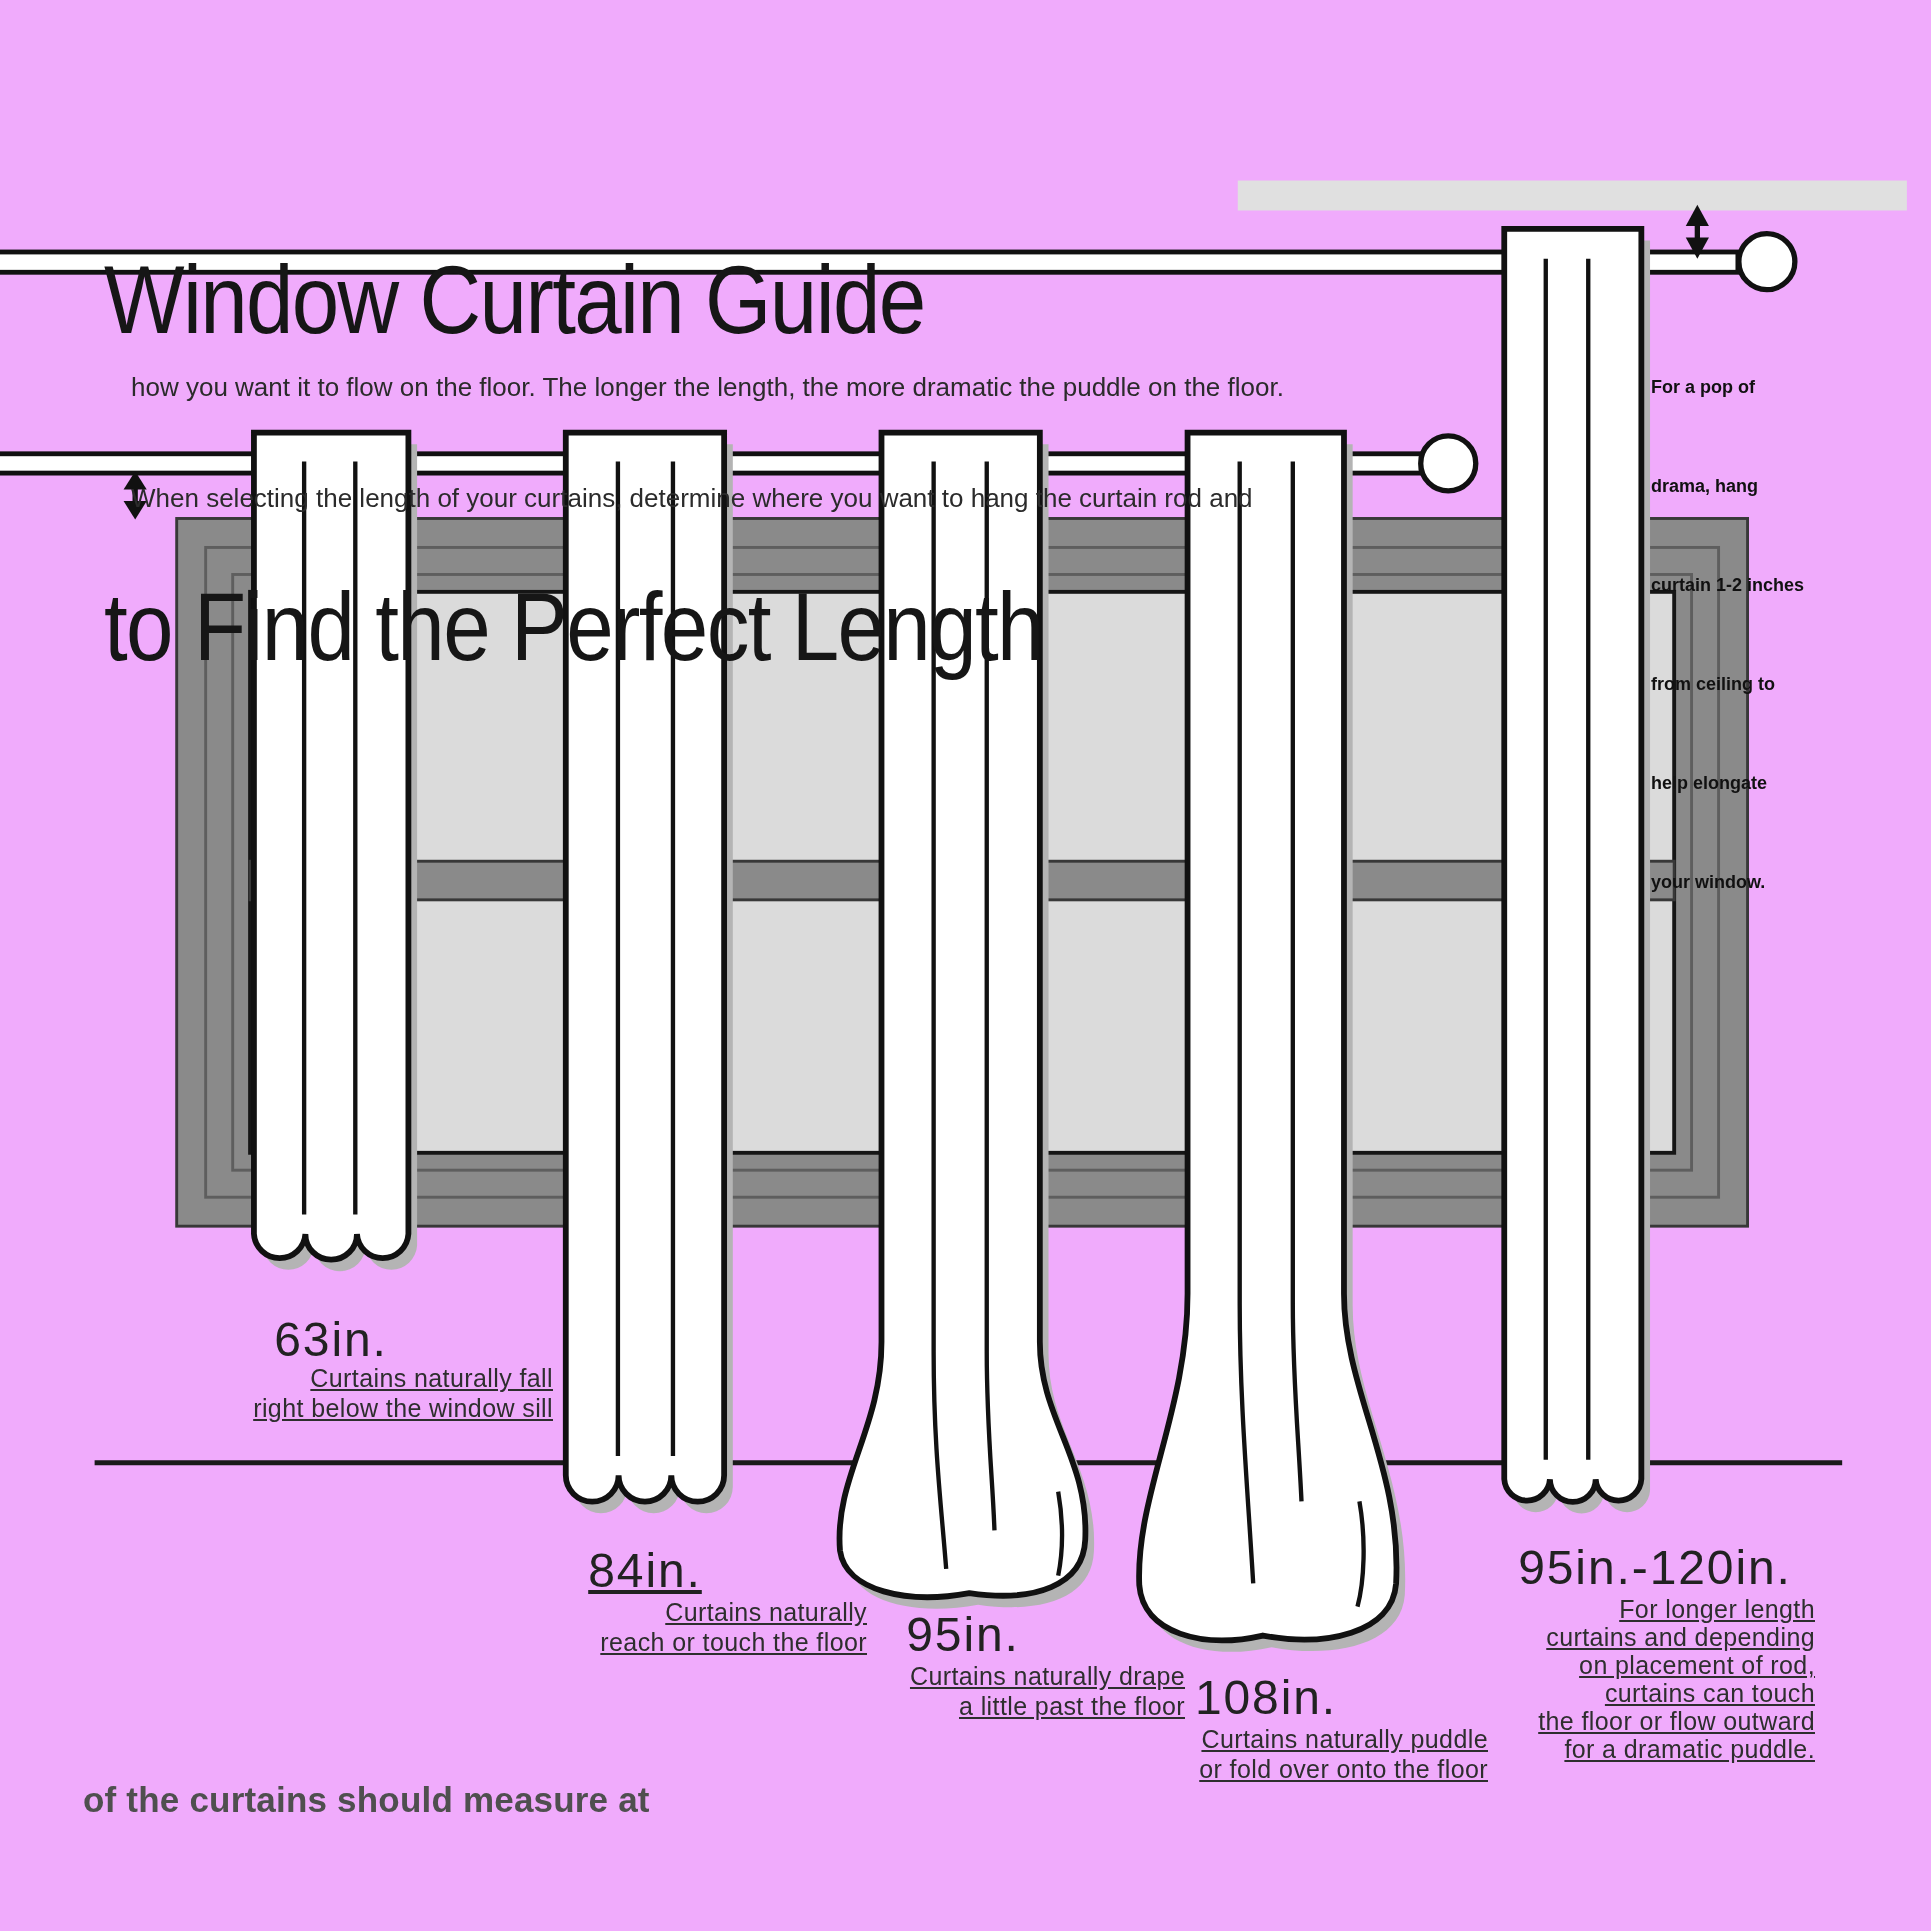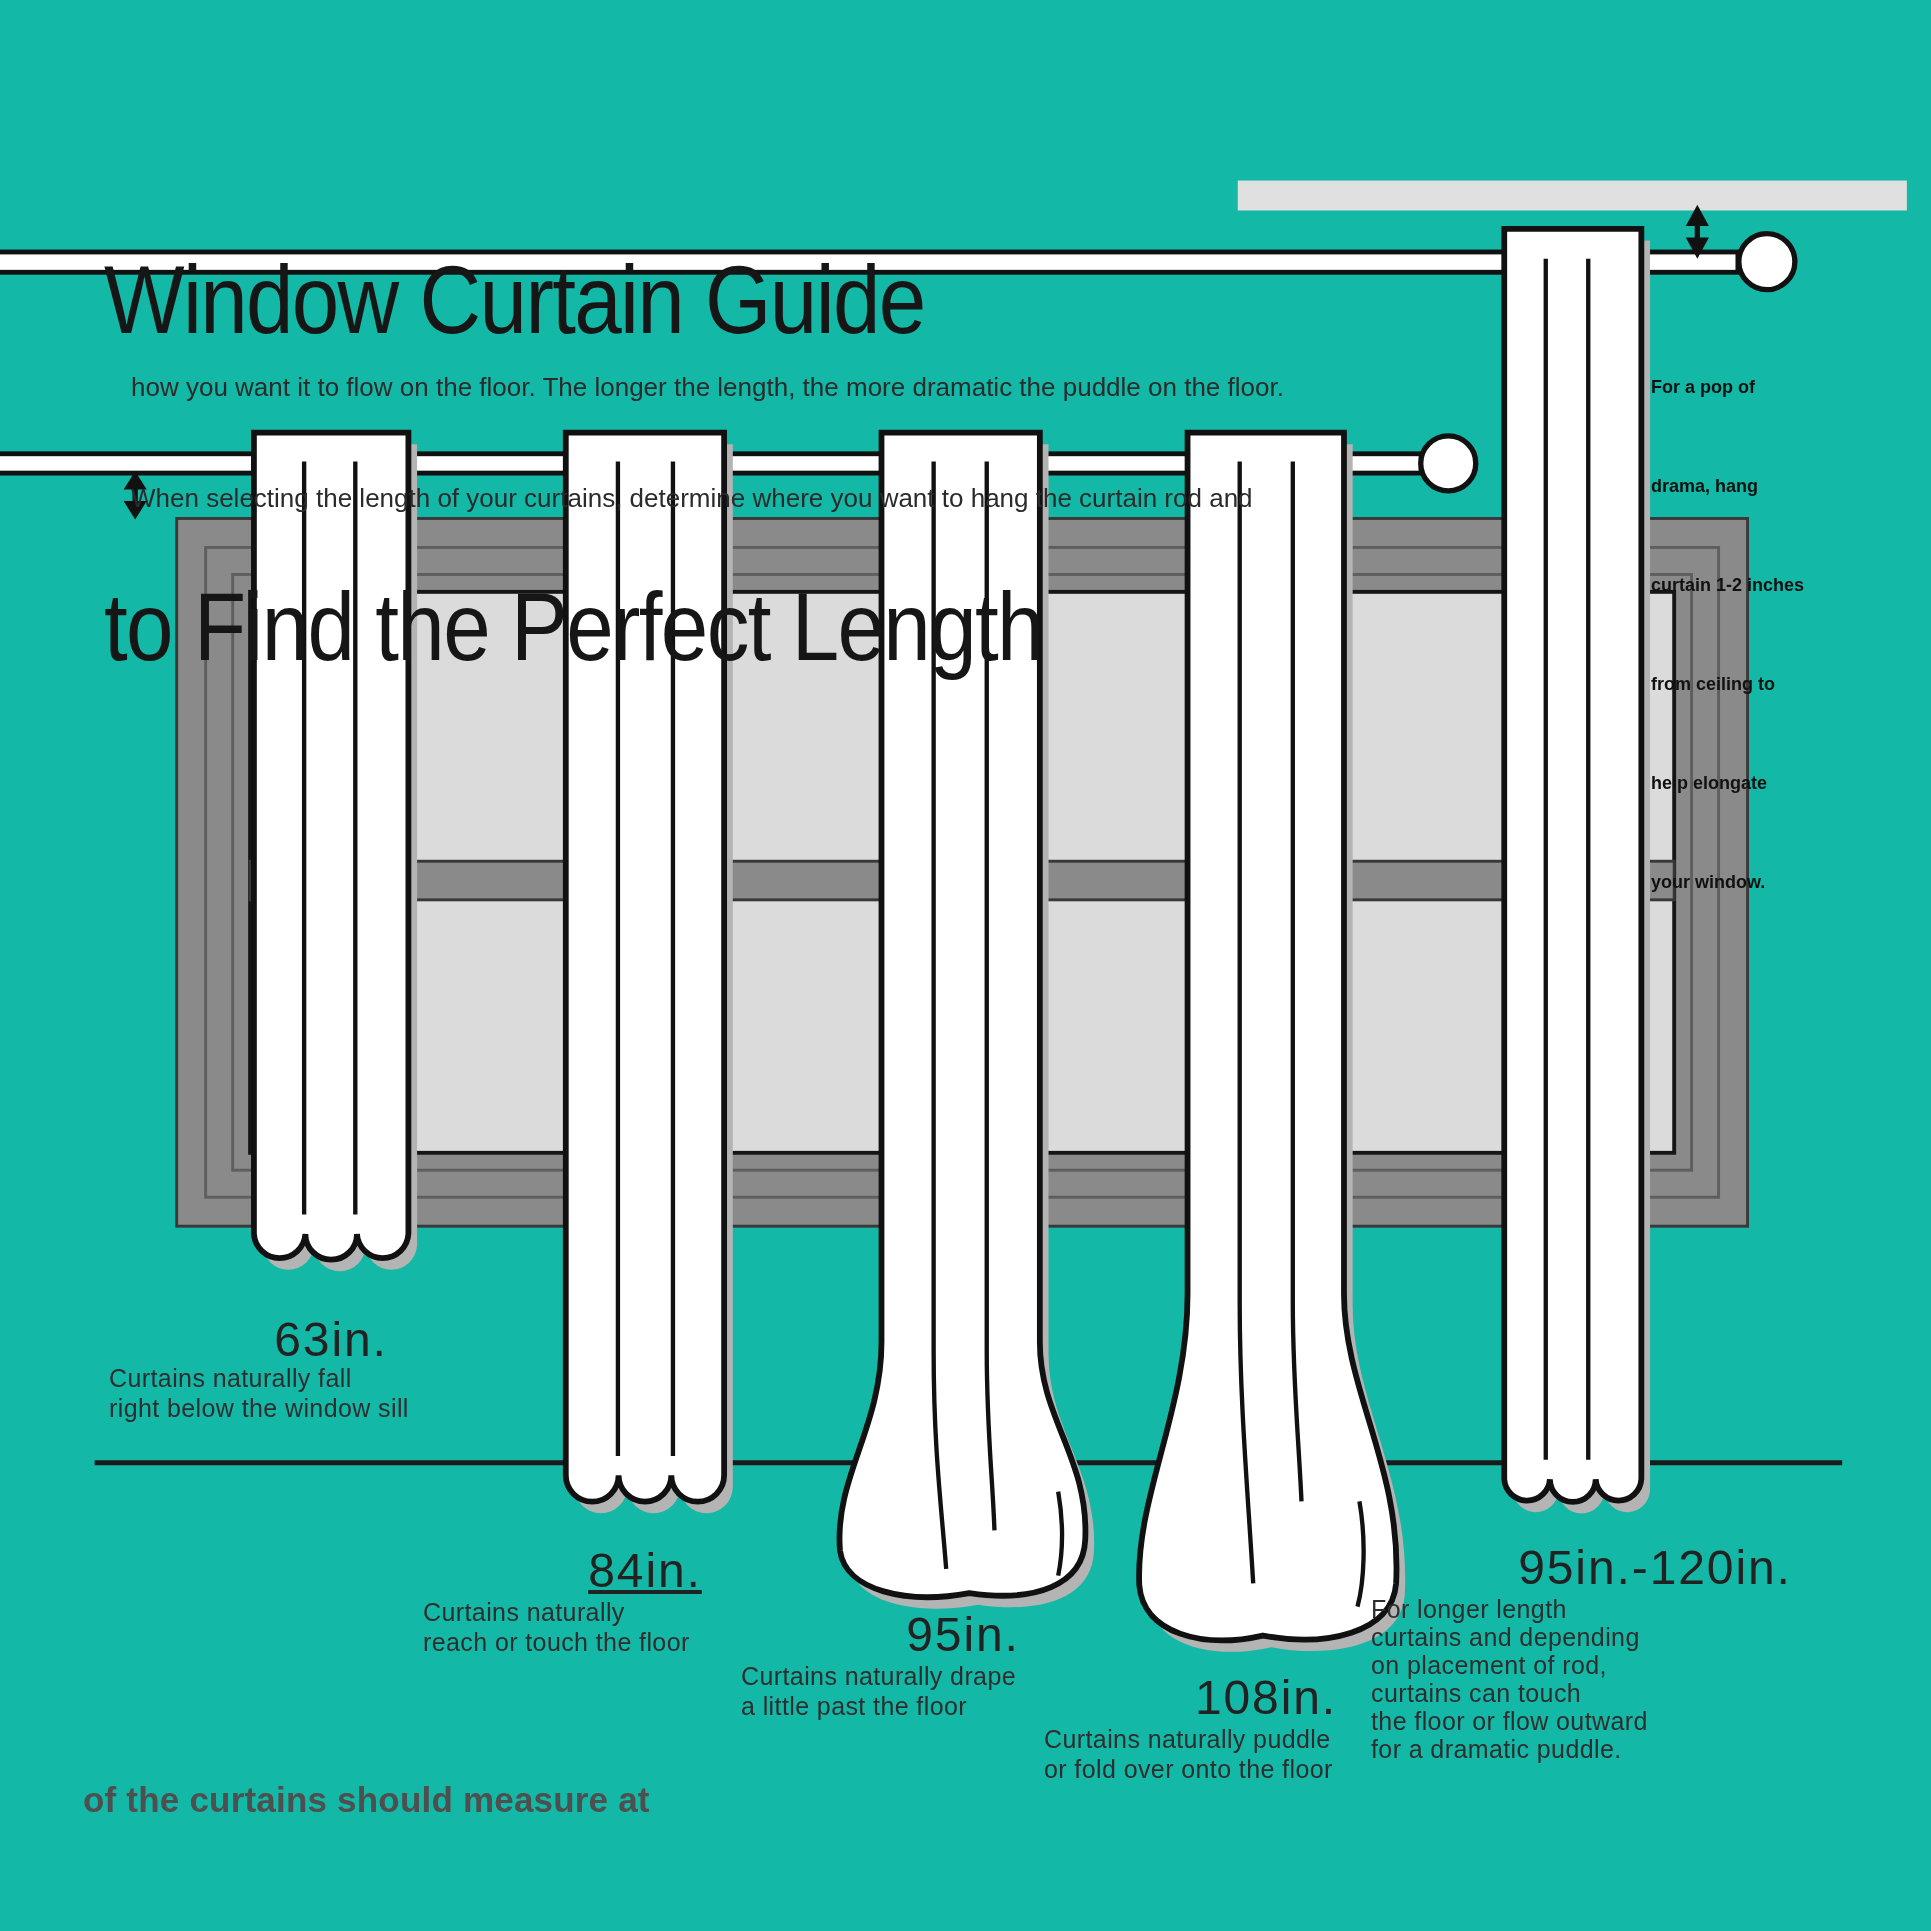--- a/index.html
+++ b/index.html
@@ -1,28 +1,28 @@
 <!DOCTYPE html>
 <html><head>
 <meta charset="utf-8">
 <style>
   html,body{margin:0;padding:0;background:#ffffff;}
-  .canvas{position:relative;width:1931px;height:1931px;background:#14b8a6;overflow:hidden;
+  .canvas{position:relative;width:1931px;height:1931px;background:#f0abfc;overflow:hidden;
           font-family:"Liberation Sans", sans-serif;color:#1a1a1a;}
   .layer{position:absolute;left:0;top:0;}
   .txt{position:absolute;white-space:pre;}
   .title{left:104px;top:27px;font-size:97px;line-height:109px;font-weight:400;
          letter-spacing:-1.9px;color:#161616;transform:scaleX(0.88);transform-origin:left top;}
   .intro{left:131px;top:295px;font-size:26px;line-height:37px;font-weight:400;color:#2b2b2b;}
   .rodnote{left:131px;top:367px;font-size:26px;line-height:37px;font-weight:700;color:#111111;}
   .ceilnote{left:1651px;top:305px;font-size:18px;line-height:33px;font-weight:700;color:#111111;}
   .len-label{position:absolute;font-size:48px;font-weight:400;letter-spacing:1.9px;color:#222222;
              text-align:center;width:444px;}
   .len-desc{position:absolute;font-size:25px;line-height:30px;font-weight:400;letter-spacing:0.4px;
-            color:#2e2e2e;text-align:left;width:444px;}
+            color:#2e2e2e;text-align:right;width:444px;text-decoration:underline;}
   .desc5{line-height:28px;}
   .footer{left:83px;top:1692px;font-size:35px;line-height:43px;font-weight:700;color:#4f4f4f;
           letter-spacing:0.2px;}
 </style>
 </head>
 <body>
 
 <div class="canvas">
 
   <svg class="layer" width="1931" height="1931" viewBox="0 0 2000 2000">

